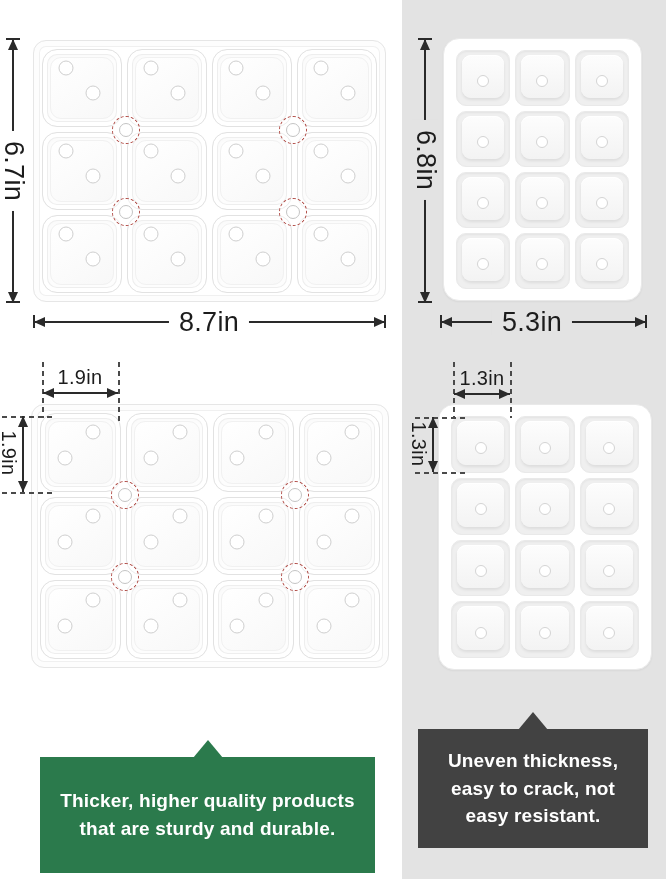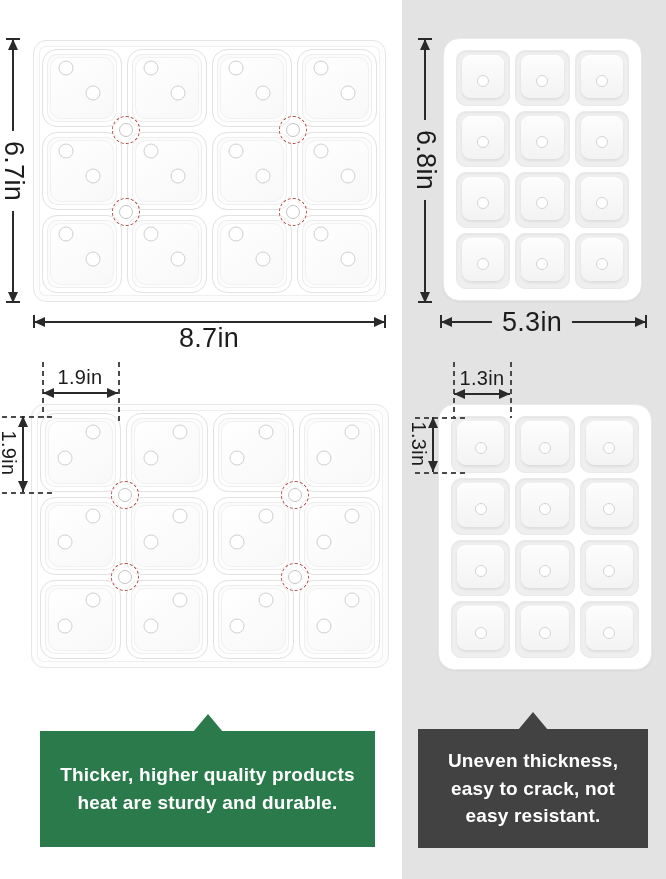--- a/index.html
+++ b/index.html
@@ -69,21 +69,21 @@
   .mask-white{background:#ffffff;padding:0 10px;}
   .mask-gray{background:var(--gray);padding:0 10px;}
 
   
   .callout{position:absolute;display:flex;flex-direction:column;align-items:center;justify-content:center;
     color:#ffffff;font-weight:bold;text-align:center;font-size:19px;line-height:1.45;letter-spacing:0.2px;}
   .callout-line{white-space:nowrap;}
   .callout-tri{position:absolute;top:-17px;left:50%;transform:translateX(-50%);
     width:0;height:0;border-left:15px solid transparent;border-right:15px solid transparent;
     border-bottom:18px solid;}
-  #callout-good{background:var(--green);}
+  #callout-good{background:var(--green);margin-top:26px;}
   #callout-good .callout-tri{border-bottom-color:var(--green);}
   #callout-bad{background:var(--dark);}
   #callout-bad .callout-tri{border-bottom-color:var(--dark);}
 </style>
 </head>
 <body>
 
 <div class="canvas">
 
   <div class="gray-panel"></div>
@@ -158,21 +158,21 @@
     </div>
 
   <div class="dline-v" style="left:12px;top:39px;height:264px"></div>
   <div class="cap-h" style="left:6px;top:38px"></div>
   <div class="cap-h" style="left:6px;top:301px"></div>
   <span class="dim-label rot mask-white" style="left:13px;top:171px">6.7in</span>
 
   <div class="dline-h" style="left:34px;top:321px;width:351px"></div>
   <div class="cap-v" style="left:33px;top:315px"></div>
   <div class="cap-v" style="left:384px;top:315px"></div>
-  <span class="dim-label mask-white" style="left:209px;top:338px">8.7in</span>
+  <span class="dim-label mask-white" style="left:209px;top:322px">8.7in</span>
 
   <div class="tray style-b" style="left:443px;top:38px;width:199px;height:263px">
       <div class="grid" style="grid-template-columns: repeat(3, 1fr); grid-template-rows: repeat(4, 1fr);">
         <div class="cell">
           <div class="cell-inner"></div>
           <div class="pip" style="left: 50%; top: 55%;"></div>
         </div>
         <div class="cell">
           <div class="cell-inner"></div>
           <div class="pip" style="left: 50%; top: 55%;"></div>
@@ -368,21 +368,21 @@
   <span class="dim-label small" style="left:482px;top:378px">1.3in</span>
 
   <div class="dash-h" style="left:415px;top:417px;width:52px"></div>
   <div class="dash-h" style="left:415px;top:472px;width:52px"></div>
   <div class="dline-v" style="left:432px;top:417px;height:55px"></div>
   <span class="dim-label small rot" style="left:419px;top:444px">1.3in</span>
 
   <div class="callout" id="callout-good" style="left:40px;top:731px;width:335px;height:116px">
     <div class="callout-tri"></div>
     <span class="callout-line">Thicker, higher quality products</span>
-    <span class="callout-line">heat are sturdy and durable.</span>
+    <span class="callout-line">that are sturdy and durable.</span>
   </div>
 
   <div class="callout" id="callout-bad" style="left:418px;top:729px;width:230px;height:119px">
     <div class="callout-tri"></div>
     <span class="callout-line">Uneven thickness,</span>
     <span class="callout-line">easy to crack, not</span>
     <span class="callout-line">easy resistant.</span>
   </div>
 
 </div>

